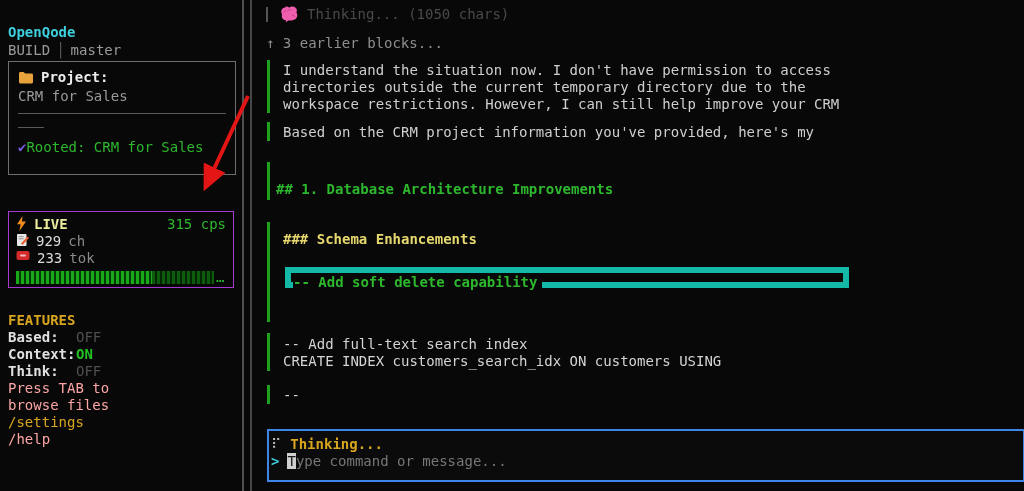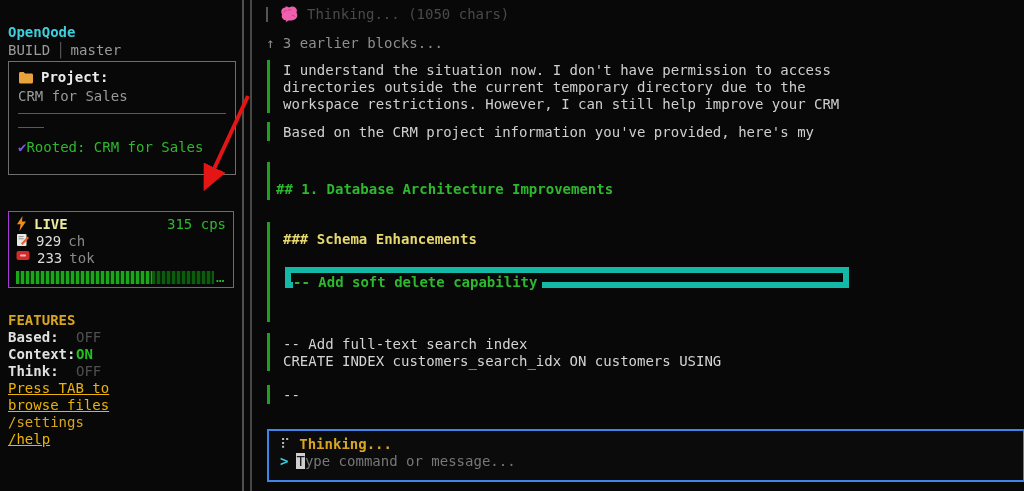--- a/index.html
+++ b/index.html
@@ -33,21 +33,21 @@
   .bar-rest { width:62px; height:13px;
     background:repeating-linear-gradient(90deg,#0d5c0d 0 3px,#042404 3px 5px); }
   .bar-ellipsis { color:#2eb82e; margin-left:2px; }
 
   .features { position:absolute; left:8px; top:296px; }
   .feat-title { color:#d8a51f; font-weight:bold; }
   .feat-row { height:17px; }
   .feat-label { display:inline-block; width:68px; color:#e0e0e0; font-weight:bold; white-space:pre; }
   .val-off { color:#4f4f4f; }
   .val-on { color:#21c121; font-weight:bold; }
-  .hint { color:#eab308;text-decoration:underline; }
+  .hint { color:#fca5a5; }
   .cmd-gold { color:#d8a51f; }
 
   
   .vsep1 { position:absolute; left:242px; top:0; width:2px; height:491px; background:#505050; }
   .vsep2 { position:absolute; left:250px; top:0; width:2px; height:491px; background:#474747; }
 
   
   .main { position:absolute; left:266px; top:0; width:766px; height:393px; }
   .think-header { position:absolute; left:0; top:6px; display:flex; align-items:center; color:#4a4a4a; }
   .think-bar { width:2px; height:15px; background:#555; margin-right:12px; }
@@ -68,21 +68,21 @@
     border:6px solid #14b8a6; }
   .codebox-label { position:absolute; left:2px; bottom:-9px; background:#080808;
     color:#2eb82e; font-weight:bold; padding-right:5px; line-height:17px; }
   .sqlline { margin-top:13px; margin-left:17px; }
   .kw { color:#2f6fe0; font-weight:bold; }
   .ident { color:#d4d4d4; }
   .typ { color:#53708f; }
   .code-plain { color:#d4d4d4; }
 
   .input-box { position:absolute; left:1px; top:429px; width:758px; height:53px;
-    border:2px solid #3d86e8; background:#0b0b0b; padding:5px 11px; }
+    border:2px solid #3d86e8; background:#0b0b0b; padding:5px 2px; }
   .spinner { color:#b8b8b8; margin-right:9px; }
   .status-gold { color:#d8a51f; font-weight:bold; }
   .prompt { color:#3ecfdd; font-weight:bold; margin-right:8px; }
   .cursor { background:#cfcfcf; color:#1a1a1a; }
   .placeholder { color:#777; }
 
   .arrow-overlay { position:absolute; left:0; top:0; width:1024px; height:491px; pointer-events:none; }
 
   
   .icon { display:inline-block; flex:0 0 auto; }

